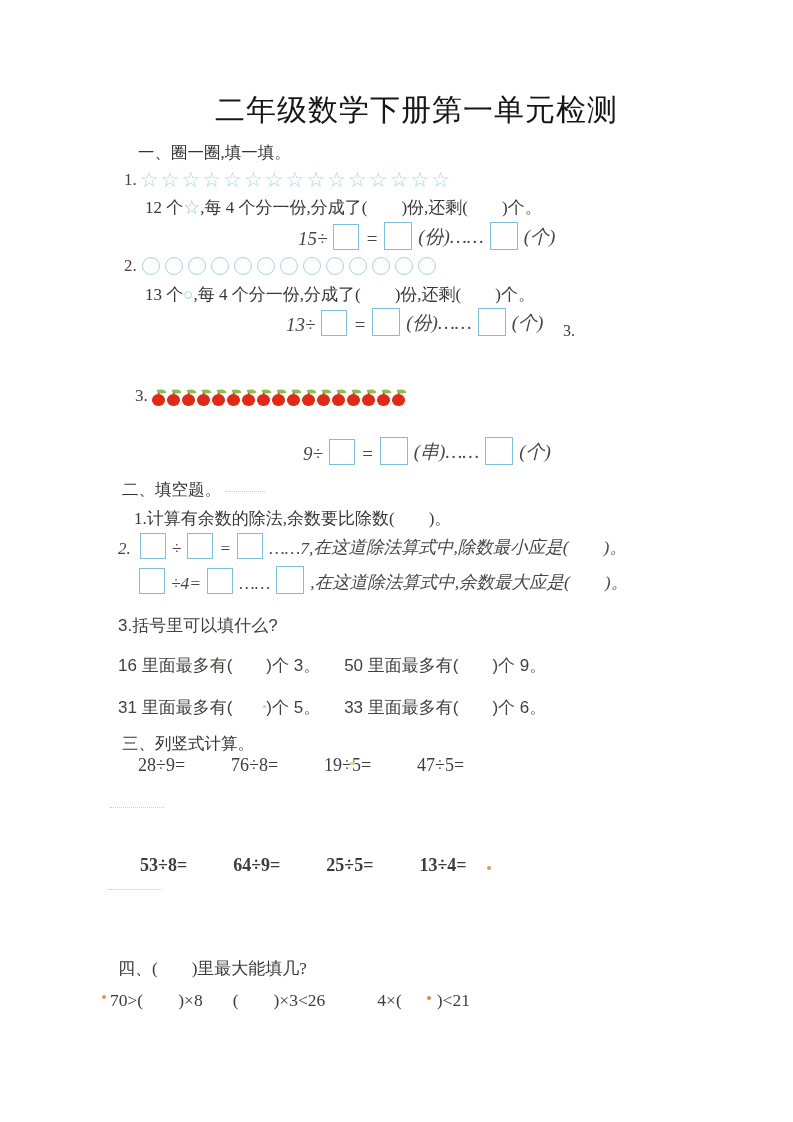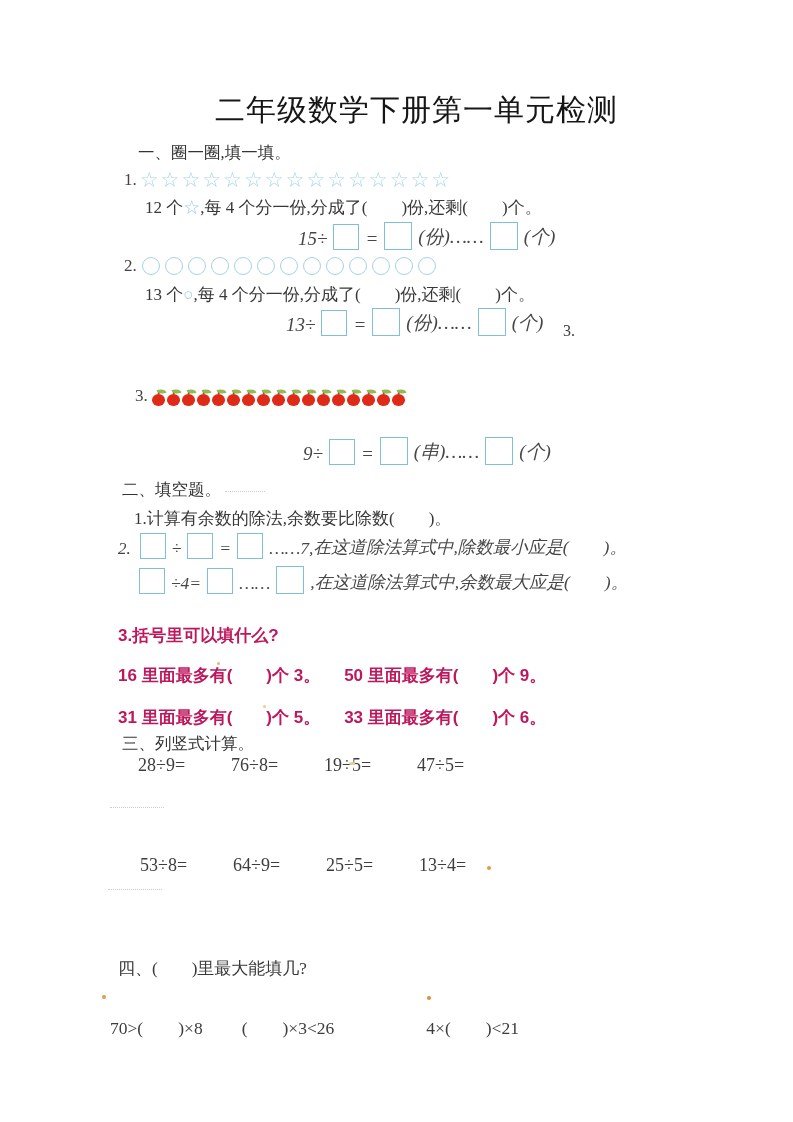--- a/index.html
+++ b/index.html
@@ -16,26 +16,26 @@
   .eq{font-size:19px;color:#474747;display:flex;align-items:flex-end;font-style:italic;}
   .eq span{vertical-align:middle;}
   .abox{display:inline-block;width:26px;height:26px;border:1.5px solid #7fc0d8;background:#fff;margin:0 6px;flex:0 0 auto;}
   .abox.small{width:24px;height:24px;}
   .star{color:#a8d4ea;font-size:21px;font-family:"DejaVu Sans",sans-serif;margin-right:1px;letter-spacing:1px;vertical-align:middle;}
   .circle{display:inline-block;width:16px;height:16px;border:1.5px solid #aad2e2;border-radius:50%;margin:0 2.5px;vertical-align:middle;background:#fefefe;}
   .apple{display:inline-block;width:13px;height:12px;background:#de2a17;border-radius:50% 50% 48% 48%;position:relative;margin:0 1px;vertical-align:bottom;}
   .apple::before{content:"";position:absolute;left:6px;top:-4px;width:2px;height:4px;background:#7a5a34;transform:rotate(14deg);}
   .apple::after{content:"";position:absolute;left:5px;top:-5px;width:9px;height:5px;background:#93ba52;border-radius:0 90% 10% 90%;transform:rotate(-14deg);}
   .inline-glyph{color:#a3cfe6;}
-  .bold-sans{font-family:"Liberation Sans","DejaVu Sans",sans-serif;font-weight:700;font-size:17px;color:#be185d;margin-top:10px;}
+  .bold-sans{font-family:"Liberation Sans","DejaVu Sans",sans-serif;font-weight:400;font-size:17px;color:#404040;}
   .calc-row{display:flex;gap:46px;font-size:18px;color:#3d3d3d;}
   .fill-row{display:flex;gap:24px;}
   .s4-row{display:flex;font-size:17.5px;color:#3d3d3d;}
-  .s4-row .item2{margin-left:39px;}
-  .s4-row .item3{margin-left:92px;}
+  .s4-row .item2{margin-left:30px;}
+  .s4-row .item3{margin-left:52px;}
   .wmark{display:inline-block;width:54px;height:3px;border-top:1px dotted #b9b9b9;opacity:.7;}
   .wmark.tiny{width:40px;}
   .speck{position:absolute;border-radius:50%;}
   .stray{font-size:16px;color:#3c3c3c;}
 </style>
 </head>
 <body>
 
 <div id="page">
 
@@ -127,30 +127,30 @@
 
   <div class="abs heading" style="left:122px;top:733px;">三、列竖式计算。</div>
   <div class="abs calc-row" style="left:138px;top:755px;">
     <span>28÷9=</span>
     <span>76÷8=</span>
     <span>19÷5=</span>
     <span>47÷5=</span>
   </div>
   <div class="abs" style="left:110px;top:797px;"><span class="wmark"></span></div>
 
-  <div class="abs calc-row" style="left:140px;top:855px;">
+  <div class="abs calc-row" style="left:140px;top:855px;font-weight:bold;">
     <span>53÷8=</span>
     <span>64÷9=</span>
     <span>25÷5=</span>
     <span>13÷4=</span>
   </div>
   <div class="abs" style="left:108px;top:879px;"><span class="wmark"></span></div>
 
   <div class="abs body-text" style="left:118px;top:957px;">四、(　　)里最大能填几?</div>
-  <div class="abs s4-row" style="left:110px;top:1016px;">
+  <div class="abs s4-row" style="left:110px;top:988px;">
     <span>70&gt;(　　)×8</span>
     <span class="item2">(　　)×3&lt;26</span>
     <span class="item3">4×(　　)&lt;21</span>
   </div>
 
   <div class="speck" style="left:349px;top:762px;width:6px;height:3px;background:#e6d28c;"></div>
   <div class="speck" style="left:487px;top:866px;width:4px;height:4px;background:#e09a4a;"></div>
   <div class="speck" style="left:102px;top:995px;width:4px;height:4px;background:#e09a4a;"></div>
   <div class="speck" style="left:427px;top:996px;width:4px;height:4px;background:#d98f3f;"></div>
   <div class="speck" style="left:217px;top:662px;width:3px;height:3px;background:#e0b77a;"></div>

